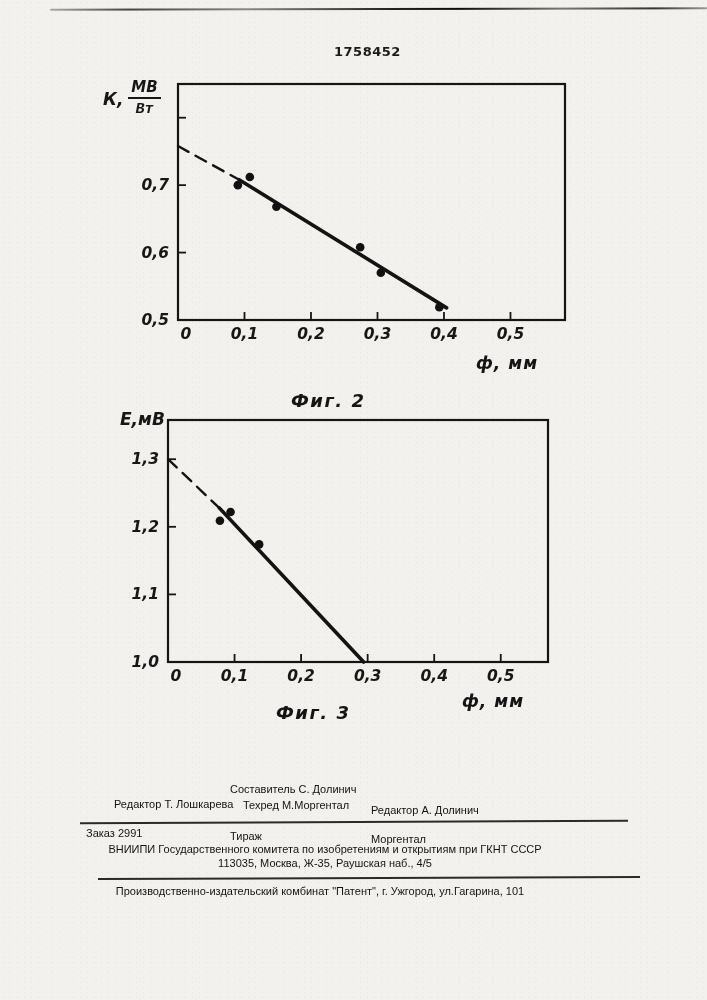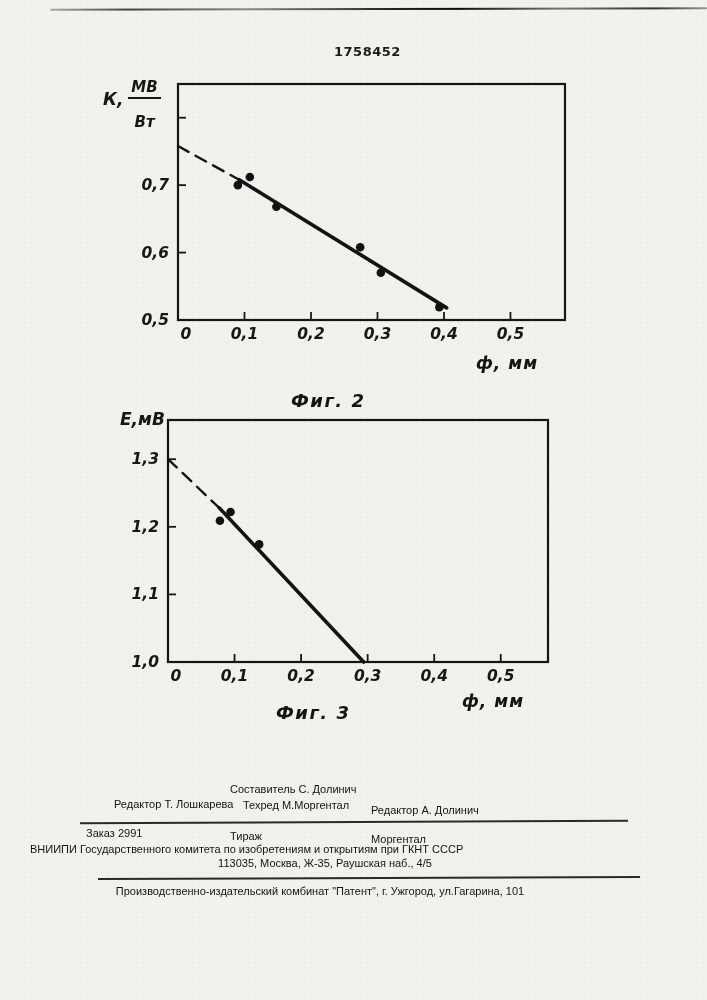--- a/index.html
+++ b/index.html
@@ -39,21 +39,21 @@
     fill:#171717;
   }
   .ylab1{
     position:absolute;left:103px;top:80px;
     font:italic 700 17px "DejaVu Sans",sans-serif;
     color:#171717;display:flex;align-items:flex-start;gap:5px;
   }
   .ylab1 .prefix{margin-top:9px;}
   .frac{display:inline-block;text-align:center;font-size:15px;line-height:1.05;}
   .frac .num{display:block;padding:0 3px 1px 3px;border-bottom:2px solid #171717;}
-  .frac .den{display:block;padding-top:16px;}
+  .frac .den{display:block;padding-top:3px;font-family:Liberation Mono, monospace;}
   .ylab2{
     position:absolute;left:120px;top:409px;
     font:italic 700 17px "DejaVu Sans",sans-serif;color:#171717;
   }
   .caption{
     position:absolute;
     font:italic 700 18px "DejaVu Sans",sans-serif;
     letter-spacing:1.5px;color:#141414;
   }
   .cap1{left:291px;top:346px;margin-top:44px;}
@@ -66,21 +66,21 @@
   .xlab1{left:476px;top:353px;}
   .xlab2{left:462px;top:691px;}
   .f{position:absolute;font-size:11px;color:#131313;white-space:nowrap;}
   .f-compiler{left:230px;top:783px;}
   .f-editor{left:86px;top:798px;padding-left:28px;}
   .f-techred{left:243px;top:799px;}
   .f-corrector{left:371px;top:804px;}
   .f-order{left:86px;top:827px;}
   .f-tirazh{left:230px;top:830px;}
   .f-podpisnoe{left:371px;top:833px;}
-  .f-vniipi{left:30px;top:843px;width:590px;}
+  .f-vniipi{left:30px;top:843px;width:590px;text-align:center;}
   .f-address{left:30px;top:857px;width:590px;text-align:center;}
   .f-plant{left:30px;top:885px;width:580px;text-align:center;}
   .rule{position:absolute;height:1.5px;background:#2a2a2a;}
   .rule1{left:80px;top:821px;width:548px;transform:rotate(-0.25deg);}
   .rule2{left:98px;top:877px;width:542px;transform:rotate(-0.2deg);}
 </style>
 </head>
 <body>
 
 <div class="page">

